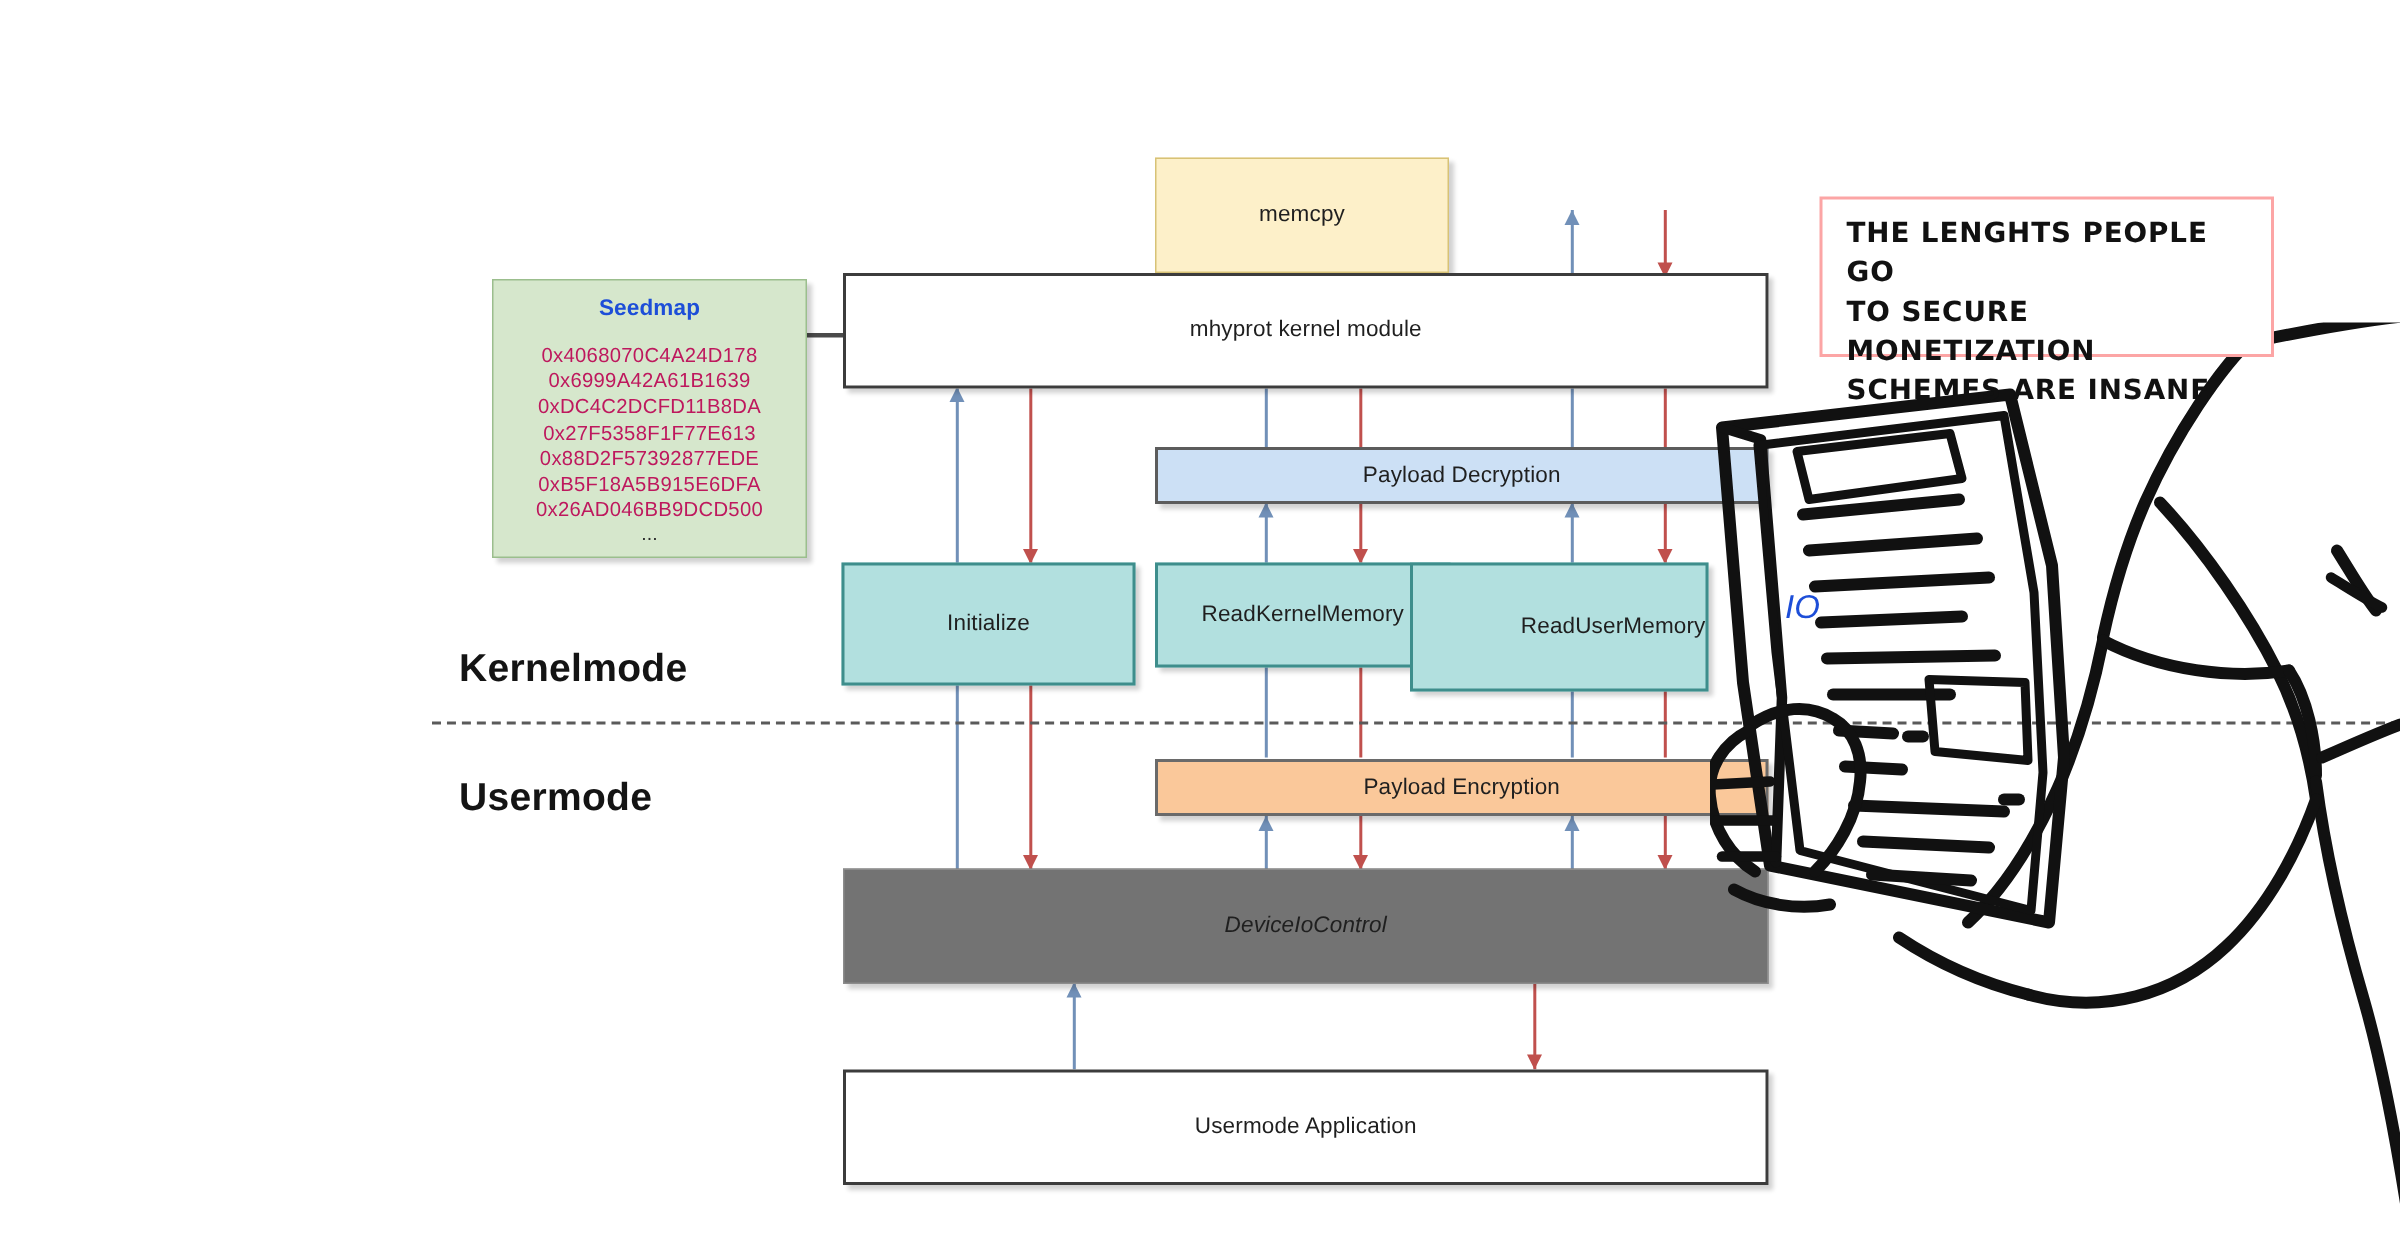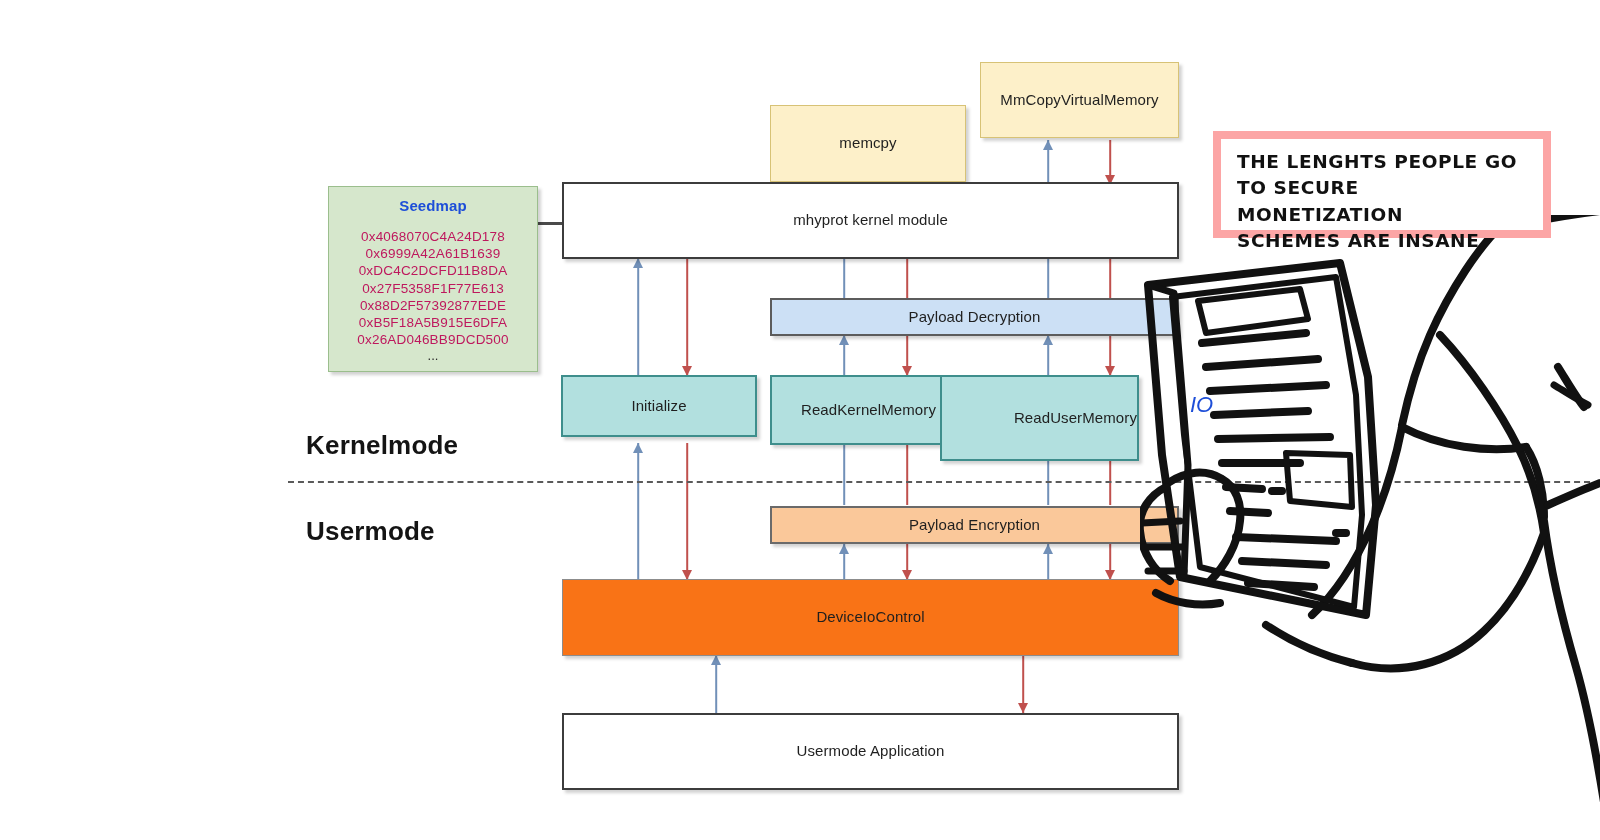--- a/index.html
+++ b/index.html
@@ -30,21 +30,21 @@
   }
   .box .lbl { pointer-events: none; }
 
   .shadow { box-shadow: 3px 3px 3px rgba(0,0,0,.18); }
 
   .yellow  { background:#FDF0C9; border:1px solid #D7C276; }
   .plain   { background:#FFFFFF; border:2px solid #3C3C3C; }
   .blue    { background:#CCE0F5; border:2px solid #5C5C5C; }
   .teal    { background:#B2E0DF; border:2px solid #3E8E8C; }
   .orange  { background:#FAC89A; border:2px solid #6A6A6A; }
-  .greybox { background:#f97316; border:1px solid #8C8C8C; }
+  .greybox { background:#737373; border:1px solid #8C8C8C;font-style:italic; }
   .green   { background:#D6E7CC; border:1px solid #9BBE8D; }
 
   
   #seedmap-box {
     flex-direction: column;
     justify-content: flex-start;
     padding-top: 10px;
   }
   #seedmap-title {
     font-size: 15px; font-weight: 700; color:#1d4ed8;
@@ -105,23 +105,23 @@
   
   #seedmap-connector {
     position: absolute;
     left: 538px; top: 222px; width: 25px; height: 0;
     border-top: 3px solid #4a4a4a;
   }
 
   
   #note-box {
     position: absolute;
-    left: 1213px; top: 131px; width: 338px; height: 107px;
+    left: 1213px; top: 131px; width: 303px; height: 107px;
     background: #ffffff;
-    border: 8px solid #fca5a5;
+    border: 2px solid #fca5a5;
     padding: 10px 14px 0 16px;
   }
   #note-text {
     font-family: "DejaVu Sans", sans-serif;
     font-size: 18.5px;
     font-weight: 600;
     line-height: 1.42;
     letter-spacing: .6px;
     color: #111111;
     white-space: pre-line;
@@ -247,23 +247,20 @@
       <div class="shaft"></div>
       <div class="head"></div>
     </div>
 
   <div id="seedmap-connector"></div>
 
   <div class="box yellow shadow" id="memcpy-box" style="left:770px; top:62px; width:196px; height:77px;margin-top:43px;">
     <span class="lbl">memcpy</span>
   </div>
 
-  <div class="box yellow shadow" id="mmcopy-box" style="left:980px; top:62px; width:199px; height:76px;">
-    <span class="lbl">MmCopyVirtualMemory</span>
-  </div>
 
   <div class="box green shadow" id="seedmap-box" style="left:328px; top:186px; width:210px; height:186px;">
     <div id="seedmap-title">Seedmap</div>
     <div id="seedmap-values">
         <div>0x4068070C4A24D178</div>
         <div>0x6999A42A61B1639</div>
         <div>0xDC4C2DCFD11B8DA</div>
         <div>0x27F5358F1F77E613</div>
         <div>0x88D2F57392877EDE</div>
         <div>0xB5F18A5B915E6DFA</div>
@@ -273,21 +270,21 @@
   </div>
 
   <div class="box plain shadow" id="kernel-module-box" style="left:562px; top:182px; width:617px; height:77px;justify-content:center;">
     <span class="lbl">mhyprot kernel module</span>
   </div>
 
   <div class="box blue shadow" id="payload-decryption-box" style="left:770px; top:298px; width:409px; height:38px;">
     <span class="lbl">Payload Decryption</span>
   </div>
 
-  <div class="box teal shadow" id="initialize-box" style="left:561px; top:375px; width:196px; height:62px;">
+  <div class="box teal shadow" id="initialize-box" style="left:561px; top:375px; width:196px; height:82px;">
     <span class="lbl">Initialize</span>
   </div>
 
   <div class="box teal shadow" id="readkernelmemory-box" style="left:770px; top:375px; width:197px; height:70px;">
     <span class="lbl">ReadKernelMemory</span>
   </div>
 
   <div class="box teal shadow" id="readusermemory-box" style="left:940px; top:375px; width:199px; height:86px;justify-content:flex-end;">
     <span class="lbl">ReadUserMemory</span>
   </div>

